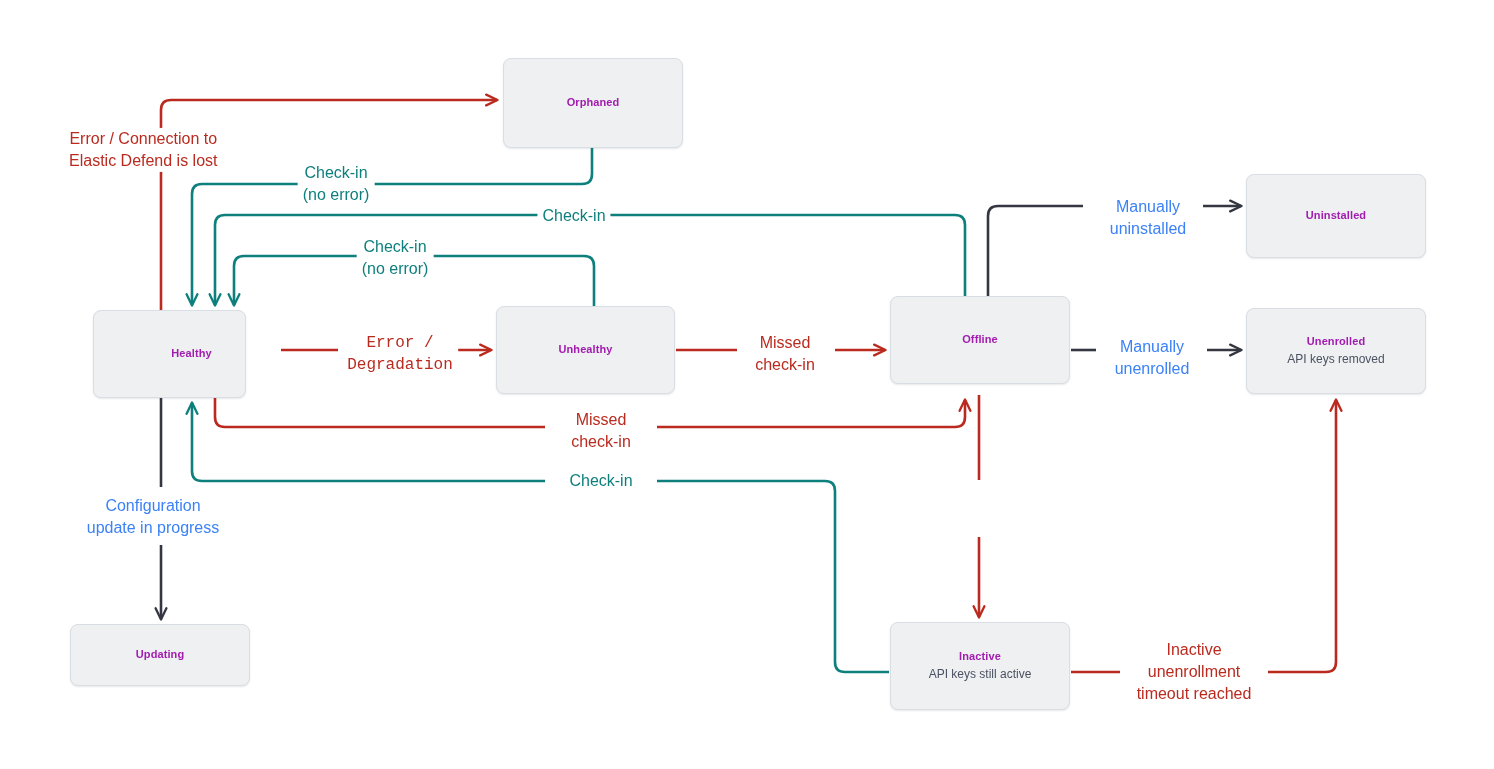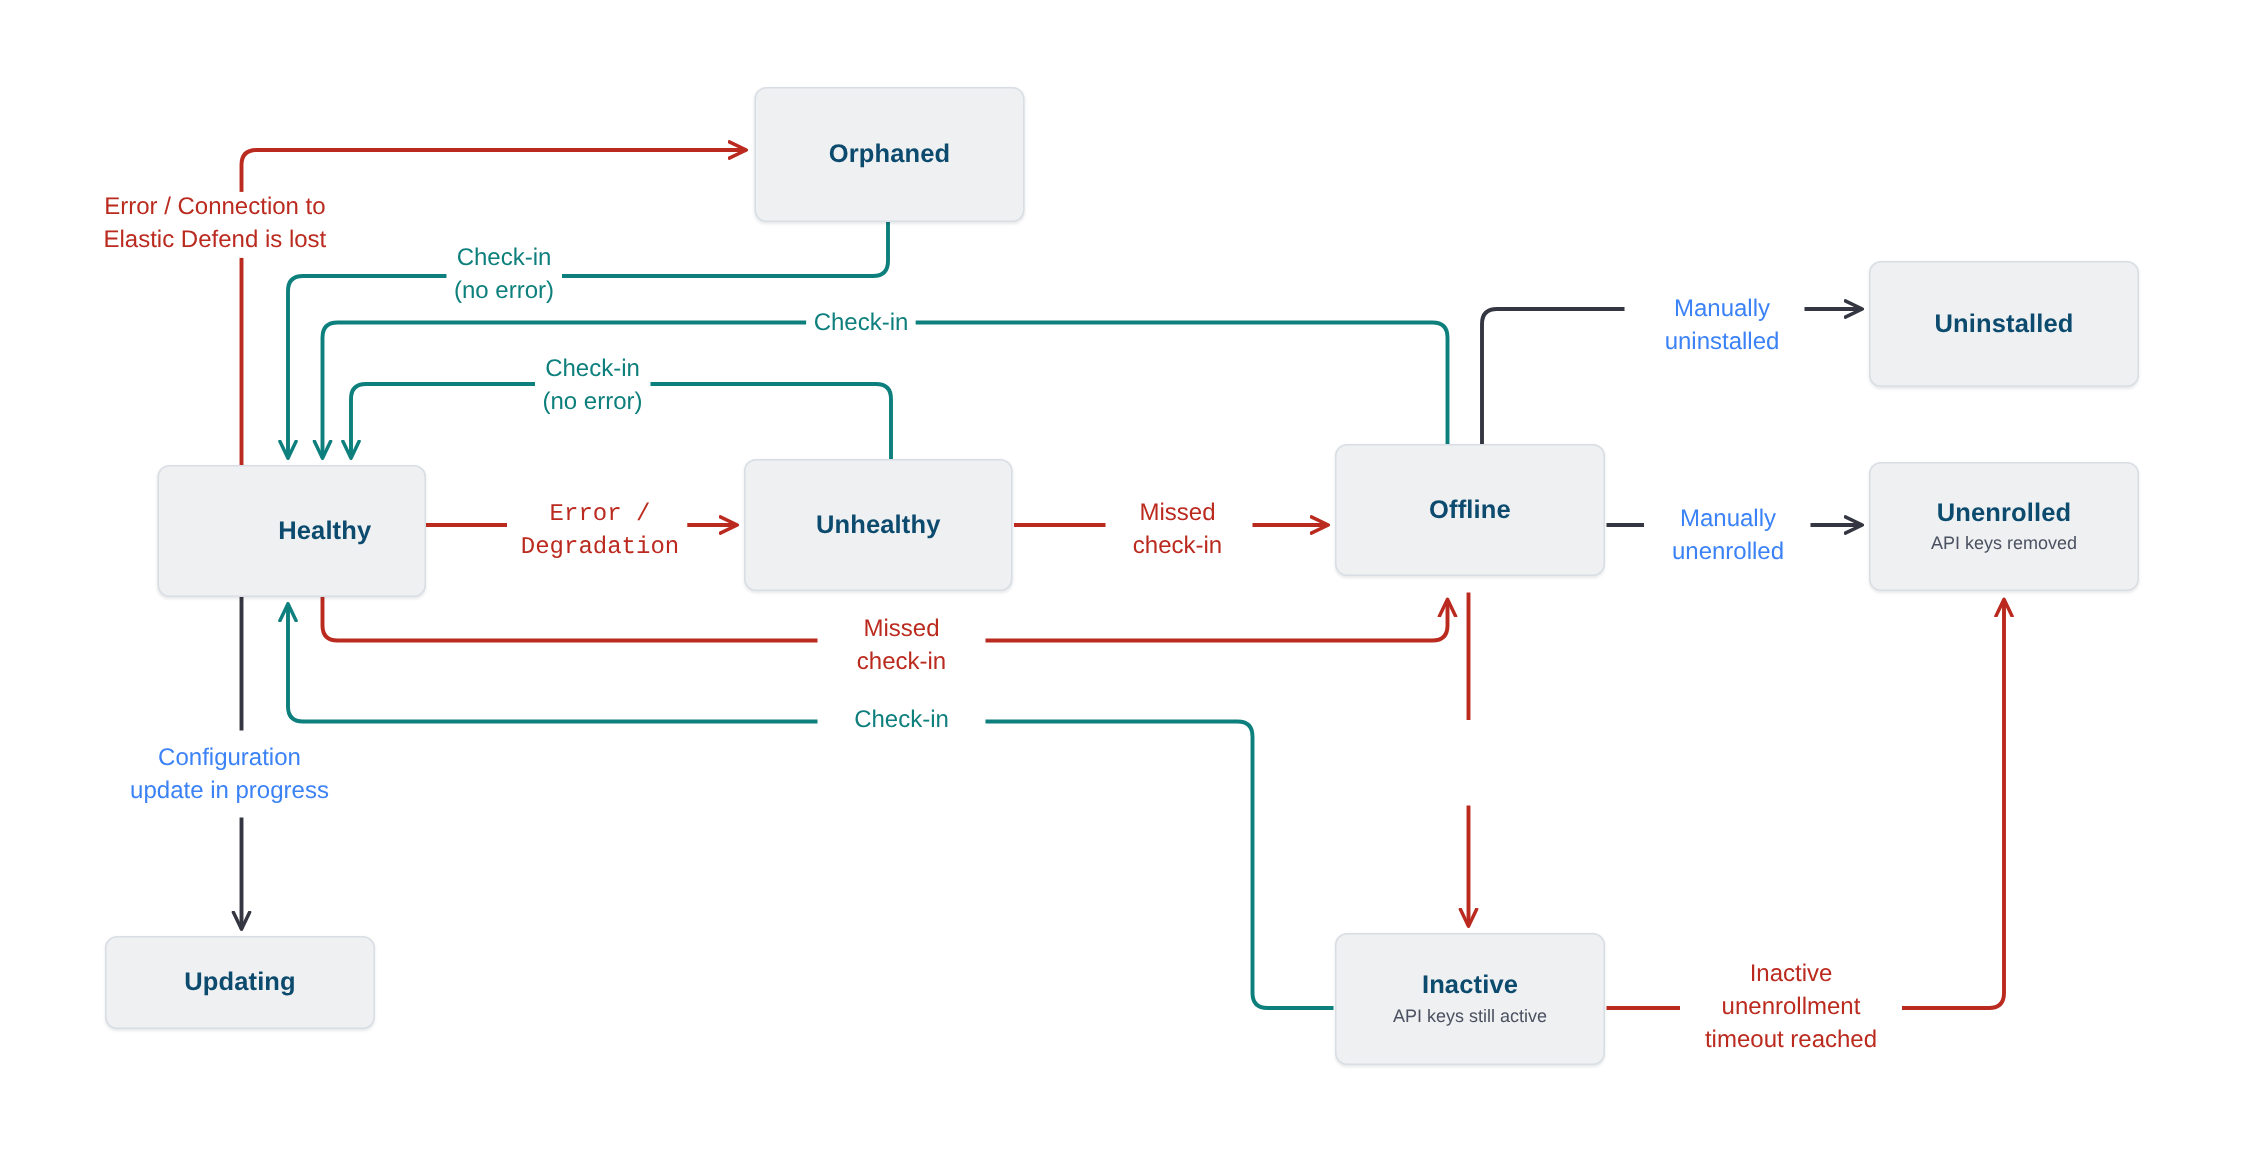--- a/index.html
+++ b/index.html
@@ -33,23 +33,23 @@
     border-radius: 8px;
     box-shadow: 0 1px 2px rgba(20, 30, 45, 0.10);
     display: flex;
     flex-direction: column;
     align-items: center;
     justify-content: center;
     text-align: center;
     z-index: 5;
   }
   .node .title {
-    font-size: 17px;
+    font-size: 11px;
     font-weight: bold;
-    color: #0c4a6e;
+    color: #a21caf;
     letter-spacing: 0.1px;
     line-height: 1.25;
   }
   .node .sub {
     font-size: 12px;
     font-weight: normal;
     color: #4b5160;
     line-height: 1.3;
     margin-top: 3px;
   }
@@ -123,21 +123,21 @@
 
       <path stroke="#343741" d="M161,398 L161,487"></path>
       <path stroke="#343741" marker-end="url(#ar-dark)" d="M161,545 L161,619"></path>
     </g>
   </svg>
 
   <div class="node" style="left:503px; top:58px; width:180px; height:90px;">
     <div class="title">Orphaned</div>
   </div>
 
-  <div class="node" style="left:105px; top:310px; width:179px; height:88px;padding-left:44px;">
+  <div class="node" style="left:93px; top:310px; width:153px; height:88px;padding-left:44px;">
     <div class="title">Healthy</div>
   </div>
 
   <div class="node" style="left:496px; top:306px; width:179px; height:88px;">
     <div class="title">Unhealthy</div>
   </div>
 
   <div class="node" style="left:890px; top:296px; width:180px; height:88px;">
     <div class="title">Offline</div>
   </div>

